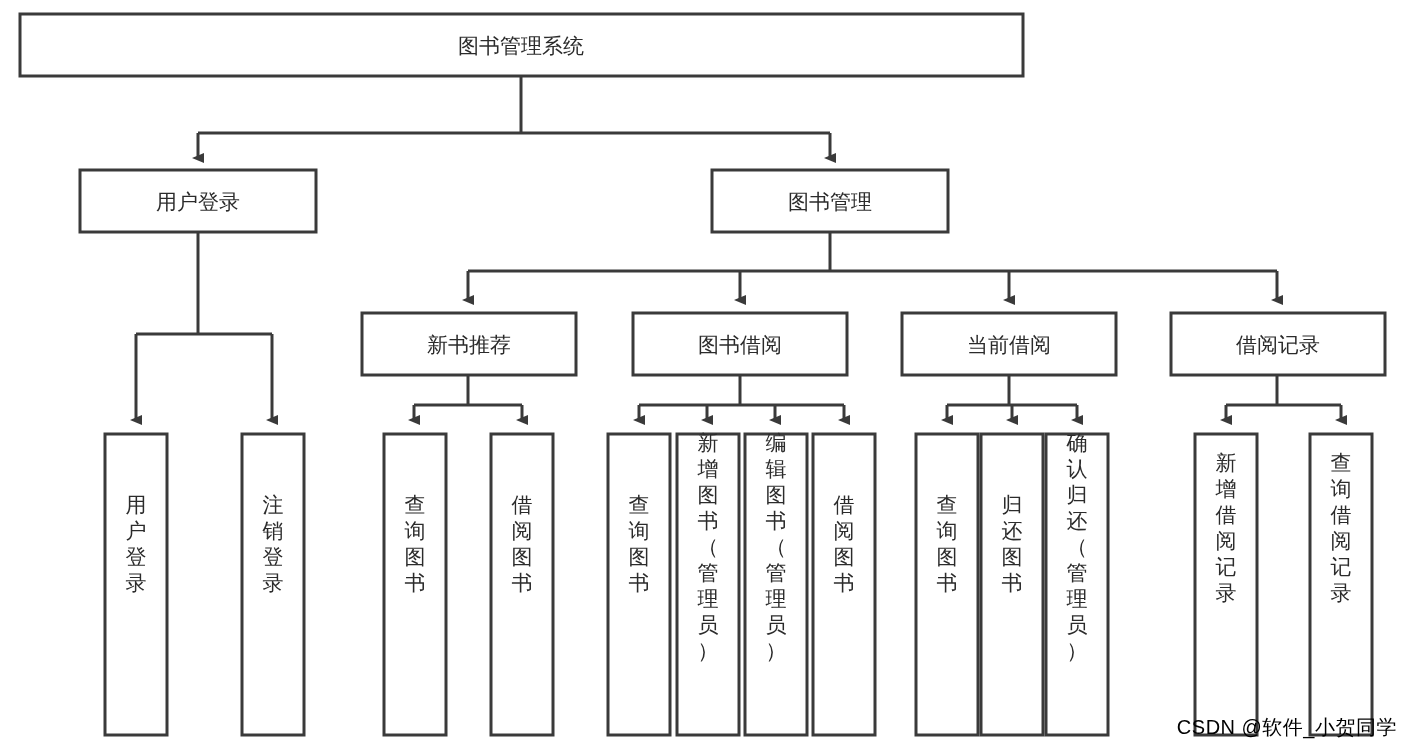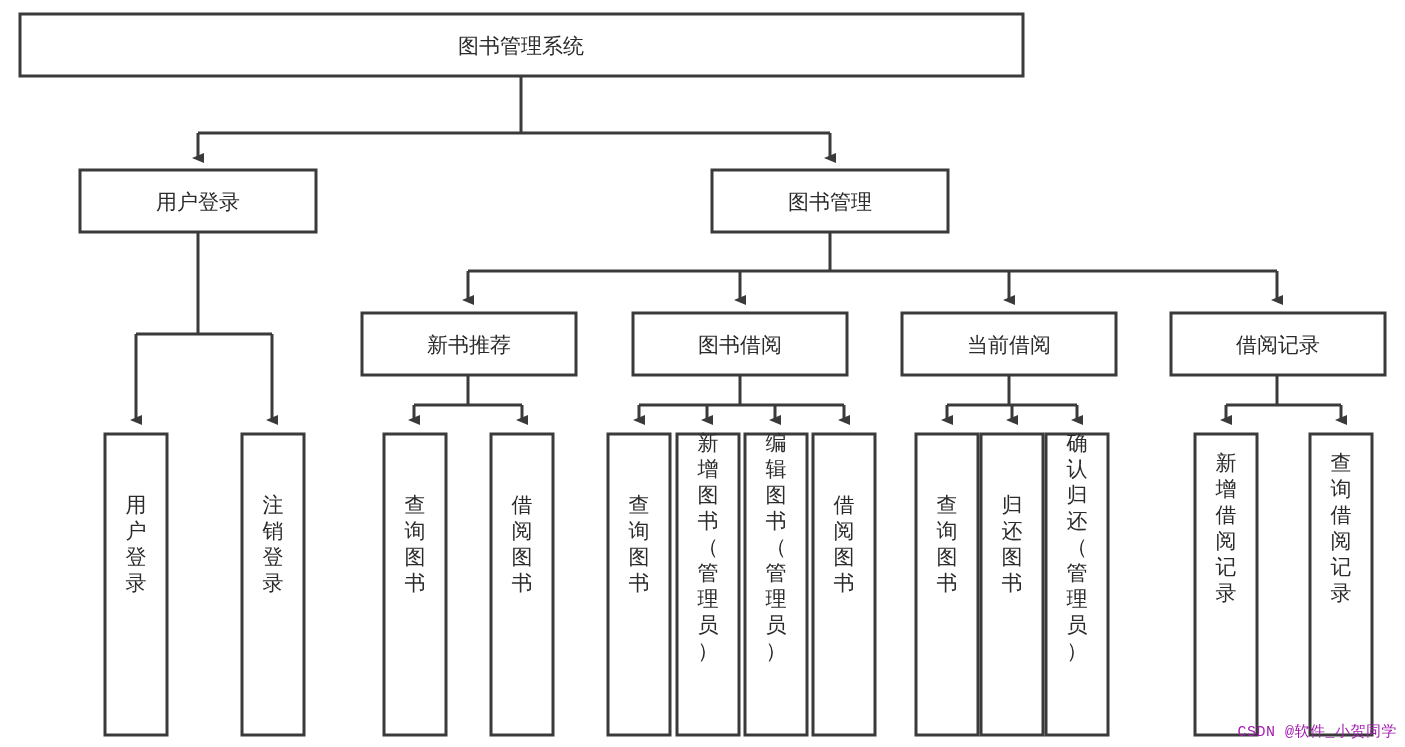--- a/index.html
+++ b/index.html
@@ -42,23 +42,23 @@
     stroke-width: 3;
     fill: none;
   }
   .arrow-head {
     fill: #3a3a3a;
   }
   .watermark {
     position: absolute;
     right: 8px;
     bottom: 6px;
-    font-family: Liberation Mono, monospace;
-    font-size: 15px;
-    color: #a21caf;
+    font-family: Liberation Sans, sans-serif;
+    font-size: 20px;
+    color: #000000;
     letter-spacing: 0.5px;
     white-space: nowrap;
     pointer-events: none;
   }
 </style>
 </head>
 <body>
 
 <svg id="diagram" viewBox="0 0 1405 747" xmlns="http://www.w3.org/2000/svg">
 

